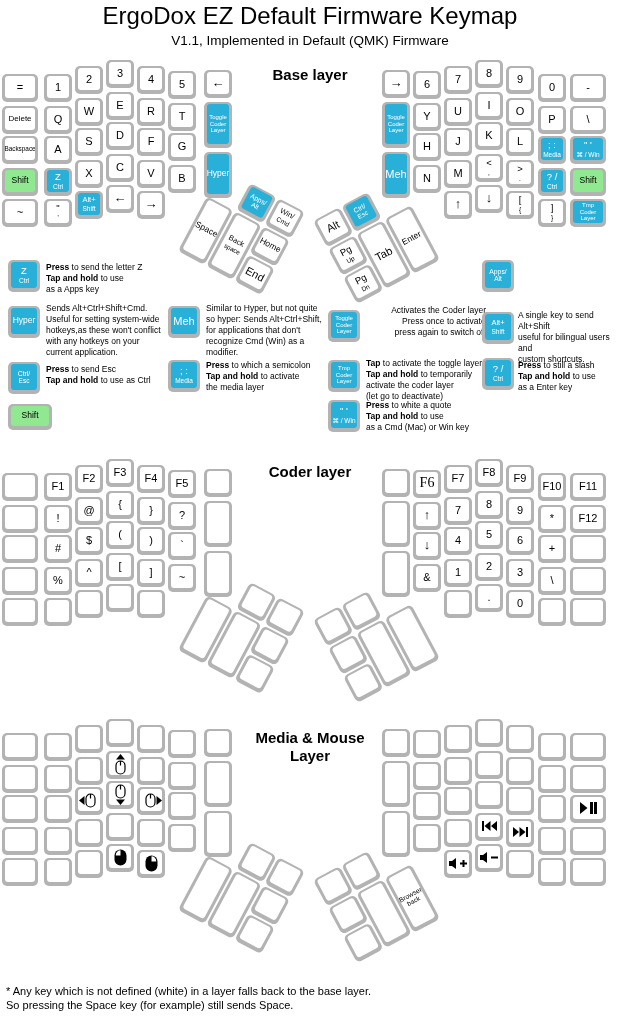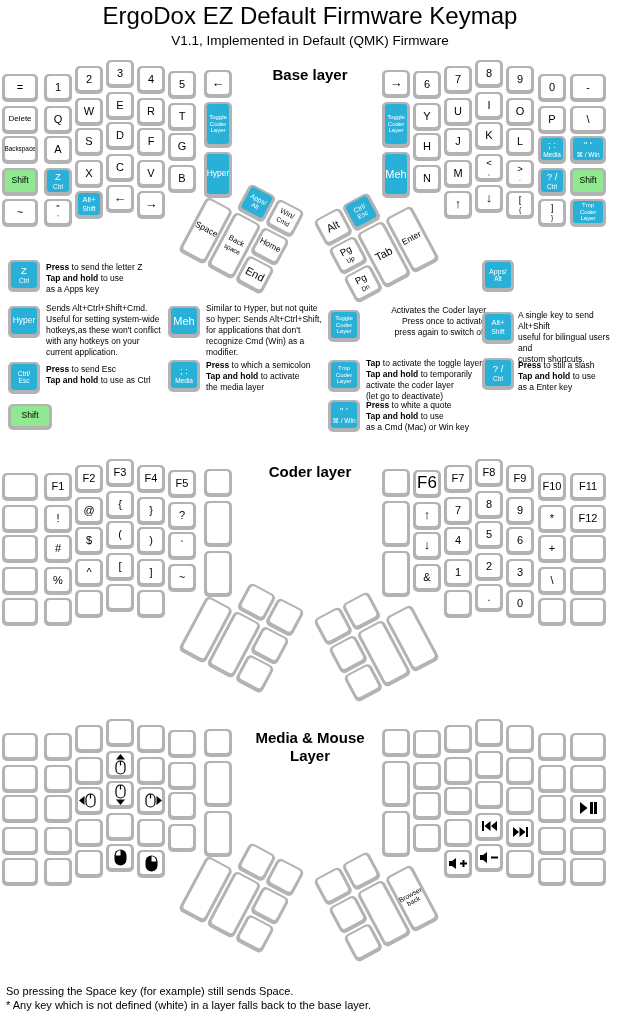--- a/index.html
+++ b/index.html
@@ -598,21 +598,21 @@
           </div>
           <div class="key" style="left: 64px; top: 64px; width: 30px; height: 30px;">
             <div class="cap"></div>
           </div>
         </div>
         <div class="key" style="left: 382px; top: 469px; width: 28px; height: 28px;">
           <div class="cap"></div>
         </div>
         <div class="key" style="left: 413px; top: 470px; width: 28px; height: 28px;">
           <div class="cap">
-            <span class="kl" style="font-size: 17px;">F6</span>
+            <span class="kl" style="font-size: 14px; font-family: Liberation Serif, serif;">F6</span>
           </div>
         </div>
         <div class="key" style="left: 444px; top: 465px; width: 28px; height: 28px;">
           <div class="cap">
             <span class="kl" style="font-size: 11px;">F7</span>
           </div>
         </div>
         <div class="key" style="left: 475px; top: 459px; width: 28px; height: 28px;">
           <div class="cap">
             <span class="kl" style="font-size: 11px;">F8</span>
@@ -1191,16 +1191,16 @@
         <div class="cap">
           <span class="kl" style="font-size: 9.5px;">" '</span>
           <span class="kl" style="font-size: 6.5px;">⌘ / Win</span>
         </div>
       </div>
       <div class="leg-text" style="left: 366px; top: 400px; width: 136px;"><b>Press</b><span> to white a quote
 </span><b>Tap and hold</b><span> to use
 as a Cmd (Mac) or Win key</span></div>
     </div>
   <div class="footnote">
+    <div>* Any key which is not defined (white) in a layer falls back to the base layer.</div>
     <div>So pressing the Space key (for example) still sends Space.</div>
-    <div>* Any key which is not defined (white) in a layer falls back to the base layer.</div>
   </div>
 </div>
 
 </body></html>

